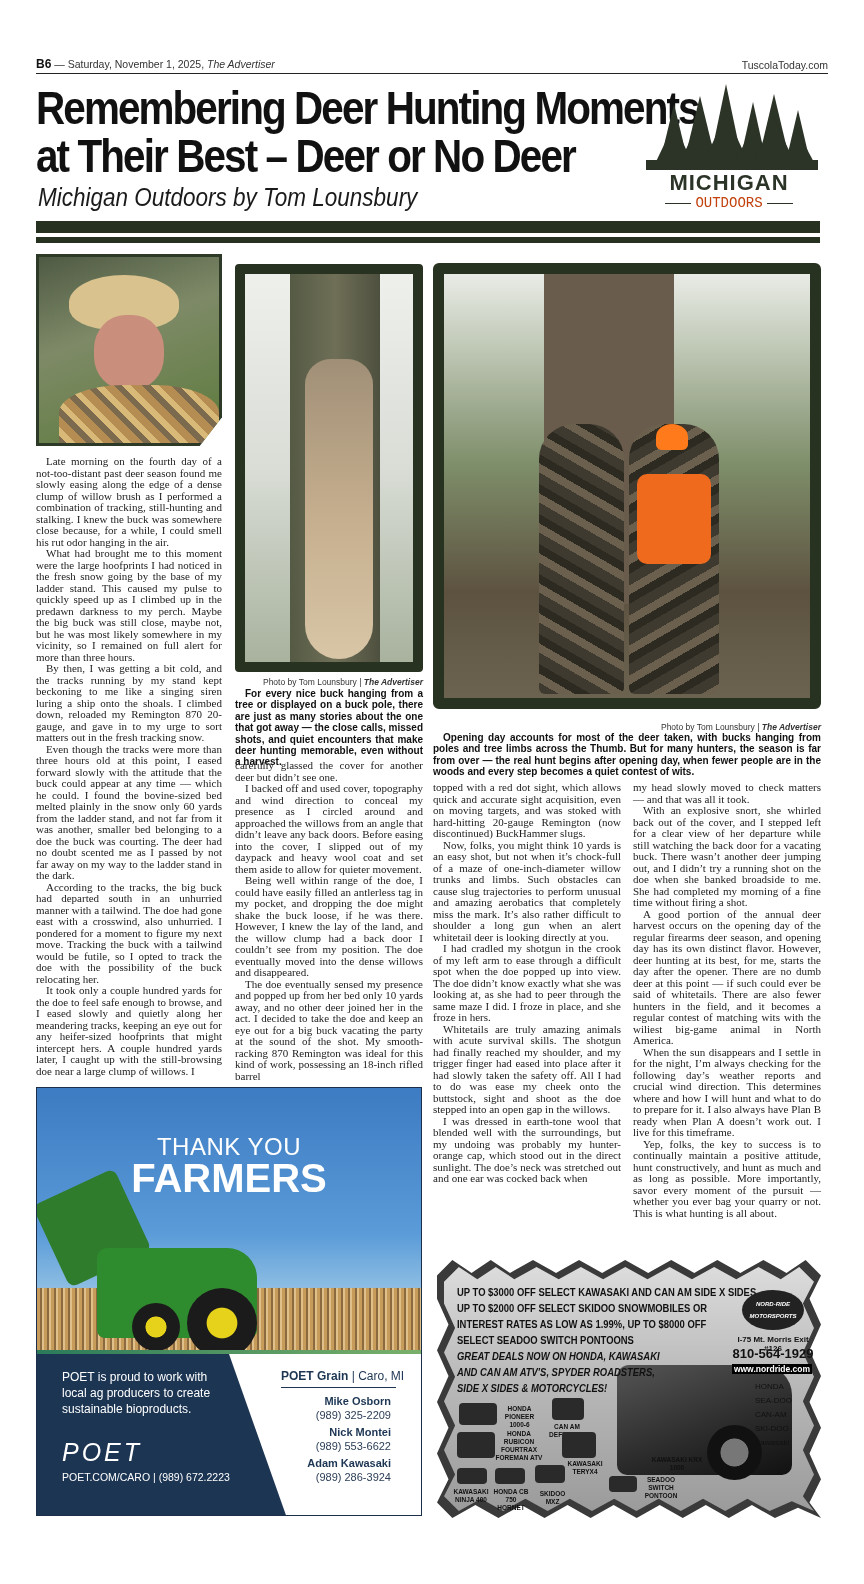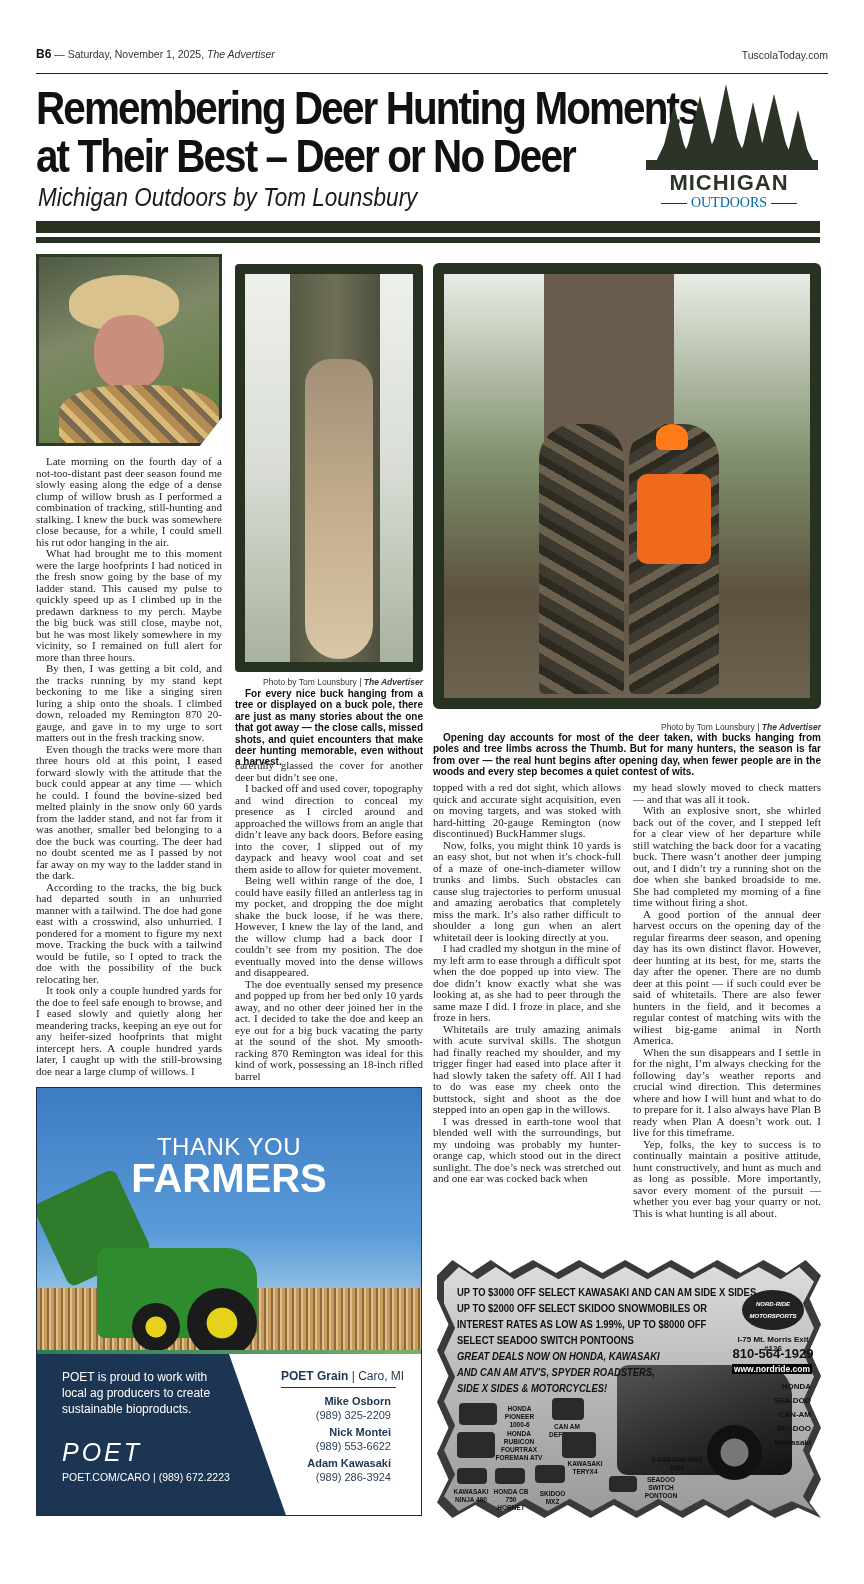--- a/index.html
+++ b/index.html
@@ -1,28 +1,28 @@
 <!DOCTYPE html>
 <html><head>
 <meta charset="utf-8">
 <style>
   * { box-sizing: border-box; margin: 0; padding: 0; }
   html, body { width: 864px; height: 1584px; background: #fff; overflow: hidden; }
   body { position: relative; font-family: "Liberation Serif", serif; color: #1a1a1a; }
 
-  .folio { position: absolute; left: 36px; top: 56px; width: 792px; height: 18px; border-bottom: 1.2px solid #222; display: flex; justify-content: space-between; align-items: flex-end; font-family: "Liberation Sans", sans-serif; font-size: 10.5px; color: #333; padding-bottom: 12px; }
+  .folio { position: absolute; left: 36px; top: 56px; width: 792px; height: 18px; border-bottom: 1.2px solid #222; display: flex; justify-content: space-between; align-items: flex-end; font-family: "Liberation Sans", sans-serif; font-size: 10.5px; color: #333; padding-bottom: 2px; }
   .folio .pg { font-weight: bold; font-size: 12px; color: #111; }
   .folio .it { font-style: italic; }
 
   .headline { position: absolute; left: 36px; top: 84px; width: 600px; font-family: "Liberation Sans", sans-serif; font-weight: bold; font-size: 47px; line-height: 48px; letter-spacing: -2.2px; color: #111; transform: scaleX(0.86); transform-origin: left top; white-space: nowrap; }
   .byline { position: absolute; left: 38px; top: 183px; font-family: "Liberation Sans", sans-serif; font-style: italic; font-size: 25px; color: #1a1a1a; transform: scaleX(0.9); transform-origin: left top; white-space: nowrap; }
 
   .logo { position: absolute; left: 638px; top: 84px; width: 182px; height: 130px; }
   .logo .mi { position: absolute; top: 86px; left: 0; width: 182px; text-align: center; font-family: "Liberation Sans", sans-serif; font-weight: bold; font-size: 22px; color: #2b3426; letter-spacing: 1px; }
-  .logo .od { position: absolute; top: 111px; left: 0; width: 182px; text-align: center; font-family: Liberation Serif, serif; font-size: 14px; color: #0369a1; }
+  .logo .od { position: absolute; top: 111px; left: 0; width: 182px; text-align: center; font-family: Liberation Mono, monospace; font-size: 14px; color: #c2410c; }
   .logo .od span { padding: 0 4px; }
   .logo .od::before, .logo .od::after { content: ""; display: inline-block; width: 26px; height: 1.2px; background: #2b3426; vertical-align: middle; }
 
   .bar1 { position: absolute; left: 36px; top: 221px; width: 784px; height: 12px; background: #27311f; }
   .bar2 { position: absolute; left: 36px; top: 237px; width: 784px; height: 6px; background: #27311f; }
 
   .photo { position: absolute; overflow: hidden; }
   .portrait { left: 36px; top: 254px; width: 186px; height: 192px; border: 3px solid #2d3a27; clip-path: polygon(0 0, 100% 0, 100% 85%, 88% 100%, 0 100%); background: linear-gradient(160deg, #4f5a44 0%, #7e8a67 40%, #5b7a3a 100%); }
   .portrait .hat { position: absolute; left: 30px; top: 18px; width: 110px; height: 55px; background: #d9c28e; border-radius: 50% 50% 40% 40%; }
   .portrait .face { position: absolute; left: 55px; top: 58px; width: 70px; height: 75px; background: #c98e7c; border-radius: 45%; }
@@ -72,21 +72,21 @@
   .nord .burst { position: absolute; inset: 0; background: #3a3a3a; clip-path: polygon(0% 6%, 4% 0%, 9% 5%, 14% 0%, 19% 5%, 25% 0%, 31% 5%, 37% 0%, 43% 5%, 49% 0%, 55% 5%, 61% 0%, 67% 5%, 73% 0%, 79% 5%, 85% 0%, 91% 5%, 96% 0%, 100% 6%, 97% 15%, 100% 25%, 97% 35%, 100% 45%, 97% 55%, 100% 65%, 97% 75%, 100% 85%, 97% 94%, 100% 100%, 94% 96%, 88% 100%, 82% 95%, 76% 100%, 70% 95%, 64% 100%, 58% 95%, 52% 100%, 46% 95%, 40% 100%, 34% 95%, 28% 100%, 22% 95%, 16% 100%, 10% 95%, 4% 100%, 0% 94%, 3% 85%, 0% 75%, 3% 65%, 0% 55%, 3% 45%, 0% 35%, 3% 25%, 0% 15%); }
   .nord .inner { position: absolute; inset: 7px; background: linear-gradient(180deg, #dcdcdc 0%, #bdbdbd 40%, #9b9b9b 100%); clip-path: polygon(0% 6%, 4% 0%, 9% 5%, 14% 0%, 19% 5%, 25% 0%, 31% 5%, 37% 0%, 43% 5%, 49% 0%, 55% 5%, 61% 0%, 67% 5%, 73% 0%, 79% 5%, 85% 0%, 91% 5%, 96% 0%, 100% 6%, 97% 15%, 100% 25%, 97% 35%, 100% 45%, 97% 55%, 100% 65%, 97% 75%, 100% 85%, 97% 94%, 100% 100%, 94% 96%, 88% 100%, 82% 95%, 76% 100%, 70% 95%, 64% 100%, 58% 95%, 52% 100%, 46% 95%, 40% 100%, 34% 95%, 28% 100%, 22% 95%, 16% 100%, 10% 95%, 4% 100%, 0% 94%, 3% 85%, 0% 75%, 3% 65%, 0% 55%, 3% 45%, 0% 35%, 3% 25%, 0% 15%); }
   .nord .utv { position: absolute; left: 180px; top: 105px; width: 175px; height: 110px; background: linear-gradient(160deg, #555 0%, #2a2a2a 60%, #111 100%); border-radius: 12px 30px 10px 10px; }
   .nord .tire { position: absolute; left: 270px; top: 165px; width: 55px; height: 55px; border-radius: 50%; background: radial-gradient(#777 0 35%, #111 37% 100%); }
   .nord .deal { position: absolute; left: 20px; font-family: "Liberation Sans", sans-serif; font-weight: bold; font-size: 11.5px; color: #111; white-space: nowrap; transform: scaleX(0.82); transform-origin: left top; }
   .nord .deal.it { font-style: italic; }
   .nord .brand { position: absolute; left: 305px; top: 30px; width: 62px; height: 40px; border-radius: 50%; background: #222; color: #fff; font-family: "Liberation Sans", sans-serif; font-style: italic; font-weight: bold; font-size: 10px; text-align: center; line-height: 40px; }
   .nord .addr { position: absolute; left: 292px; top: 75px; width: 88px; text-align: center; font-family: "Liberation Sans", sans-serif; font-size: 8px; font-weight: bold; color: #111; }
   .nord .phone { position: absolute; left: 292px; top: 86px; width: 88px; text-align: center; font-family: "Liberation Sans", sans-serif; font-size: 13px; font-weight: bold; color: #111; }
   .nord .web { position: absolute; left: 295px; top: 104px; width: 80px; text-align: center; font-family: "Liberation Sans", sans-serif; font-size: 8.5px; font-weight: bold; color: #fff; background: #000000; }
-  .nord .brands { position: absolute; left: 318px; top: 120px; width: 56px; text-align: right; font-family: "Liberation Sans", sans-serif; font-size: 8px; font-weight: bold; color: #111; line-height: 14px; }
+  .nord .brands { position: absolute; left: 318px; top: 120px; width: 56px; font-family: "Liberation Sans", sans-serif; font-size: 8px; font-weight: normal; color: #111; line-height: 14px; }
   .nord .model { position: absolute; font-family: "Liberation Sans", sans-serif; font-size: 6.5px; font-weight: bold; color: #111; text-align: center; line-height: 8px; }
   .nord .mini { position: absolute; background: #2a2a2a; border-radius: 4px; }
 </style>
 </head>
 <body>
 
 <div class="folio">
   <div>
     <span class="pg">B6</span><span> — Saturday,  November 1, 2025, </span><span class="it">The Advertiser</span>
   </div>
@@ -159,21 +159,21 @@
 <div class="col" style="left:235px; top:760px; width:188px;">
   <p class="cont">carefully glassed the cover for another deer but didn’t see one.</p>
   <p>I backed off and used cover, topography and wind direction to conceal my presence as I circled around and approached the willows from an angle that didn’t leave any back doors. Before easing into the cover, I slipped out of my daypack and heavy wool coat and set them aside to allow for quieter movement.</p>
   <p>Being well within range of the doe, I could have easily filled an antlerless tag in my pocket, and dropping the doe might shake the buck loose, if he was there. However, I knew the lay of the land, and the willow clump had a back door I couldn’t see from my position. The doe eventually moved into the dense willows and disappeared.</p>
   <p>The doe eventually sensed my presence and popped up from her bed only 10 yards away, and no other deer joined her in the act. I decided to take the doe and keep an eye out for a big buck vacating the party at the sound of the shot. My smooth-racking 870 Remington was ideal for this kind of work, possessing an 18-inch rifled barrel</p>
 </div>
 
 <div class="col" style="left:433px; top:782px; width:188px;">
   <p class="cont">topped with a red dot sight, which allows quick and accurate sight acquisition, even on moving targets, and was stoked with hard-hitting 20-gauge Remington (now discontinued) BuckHammer slugs.</p>
   <p>Now, folks, you might think 10 yards is an easy shot, but not when it’s chock-full of a maze of one-inch-diameter willow trunks and limbs. Such obstacles can cause slug trajectories to perform unusual and amazing aerobatics that completely miss the mark. It’s also rather difficult to shoulder a long gun when an alert whitetail deer is looking directly at you.</p>
-  <p>I had cradled my shotgun in the mine of my left arm to ease through a difficult spot when the doe popped up into view. The doe didn’t know exactly what she was looking at, as she had to peer through the same maze I did. I froze in place, and she froze in hers.</p>
+  <p>I had cradled my shotgun in the crook of my left arm to ease through a difficult spot when the doe popped up into view. The doe didn’t know exactly what she was looking at, as she had to peer through the same maze I did. I froze in place, and she froze in hers.</p>
   <p>Whitetails are truly amazing animals with acute survival skills. The shotgun had finally reached my shoulder, and my trigger finger had eased into place after it had slowly taken the safety off. All I had to do was ease my cheek onto the buttstock, sight and shoot as the doe stepped into an open gap in the willows.</p>
   <p>I was dressed in earth-tone wool that blended well with the surroundings, but my undoing was probably my hunter-orange cap, which stood out in the direct sunlight. The doe’s neck was stretched out and one ear was cocked back when</p>
 </div>
 
 <div class="col" style="left:633px; top:782px; width:188px;">
   <p class="cont">my head slowly moved to check matters — and that was all it took.</p>
   <p>With an explosive snort, she whirled back out of the cover, and I stepped left for a clear view of her departure while still watching the back door for a vacating buck. There wasn’t another deer jumping out, and I didn’t try a running shot on the doe when she banked broadside to me. She had completed my morning of a fine time without firing a shot.</p>
   <p>A good portion of the annual deer harvest occurs on the opening day of the regular firearms deer season, and opening day has its own distinct flavor. However, deer hunting at its best, for me, starts the day after the opener. There are no dumb deer at this point — if such could ever be said of whitetails. There are also fewer hunters in the field, and it becomes a regular contest of matching wits with the wiliest big-game animal in North America.</p>
   <p>When the sun disappears and I settle in for the night, I’m always checking for the following day’s weather reports and crucial wind direction. This determines where and how I will hunt and what to do to prepare for it. I also always have Plan B ready when Plan A doesn’t work out. I live for this timeframe.</p>
   <p>Yep, folks, the key to success is to continually maintain a positive attitude, hunt constructively, and hunt as much and as long as possible. More importantly, savor every moment of the pursuit — whether you ever bag your quarry or not. This is what hunting is all about.</p>

